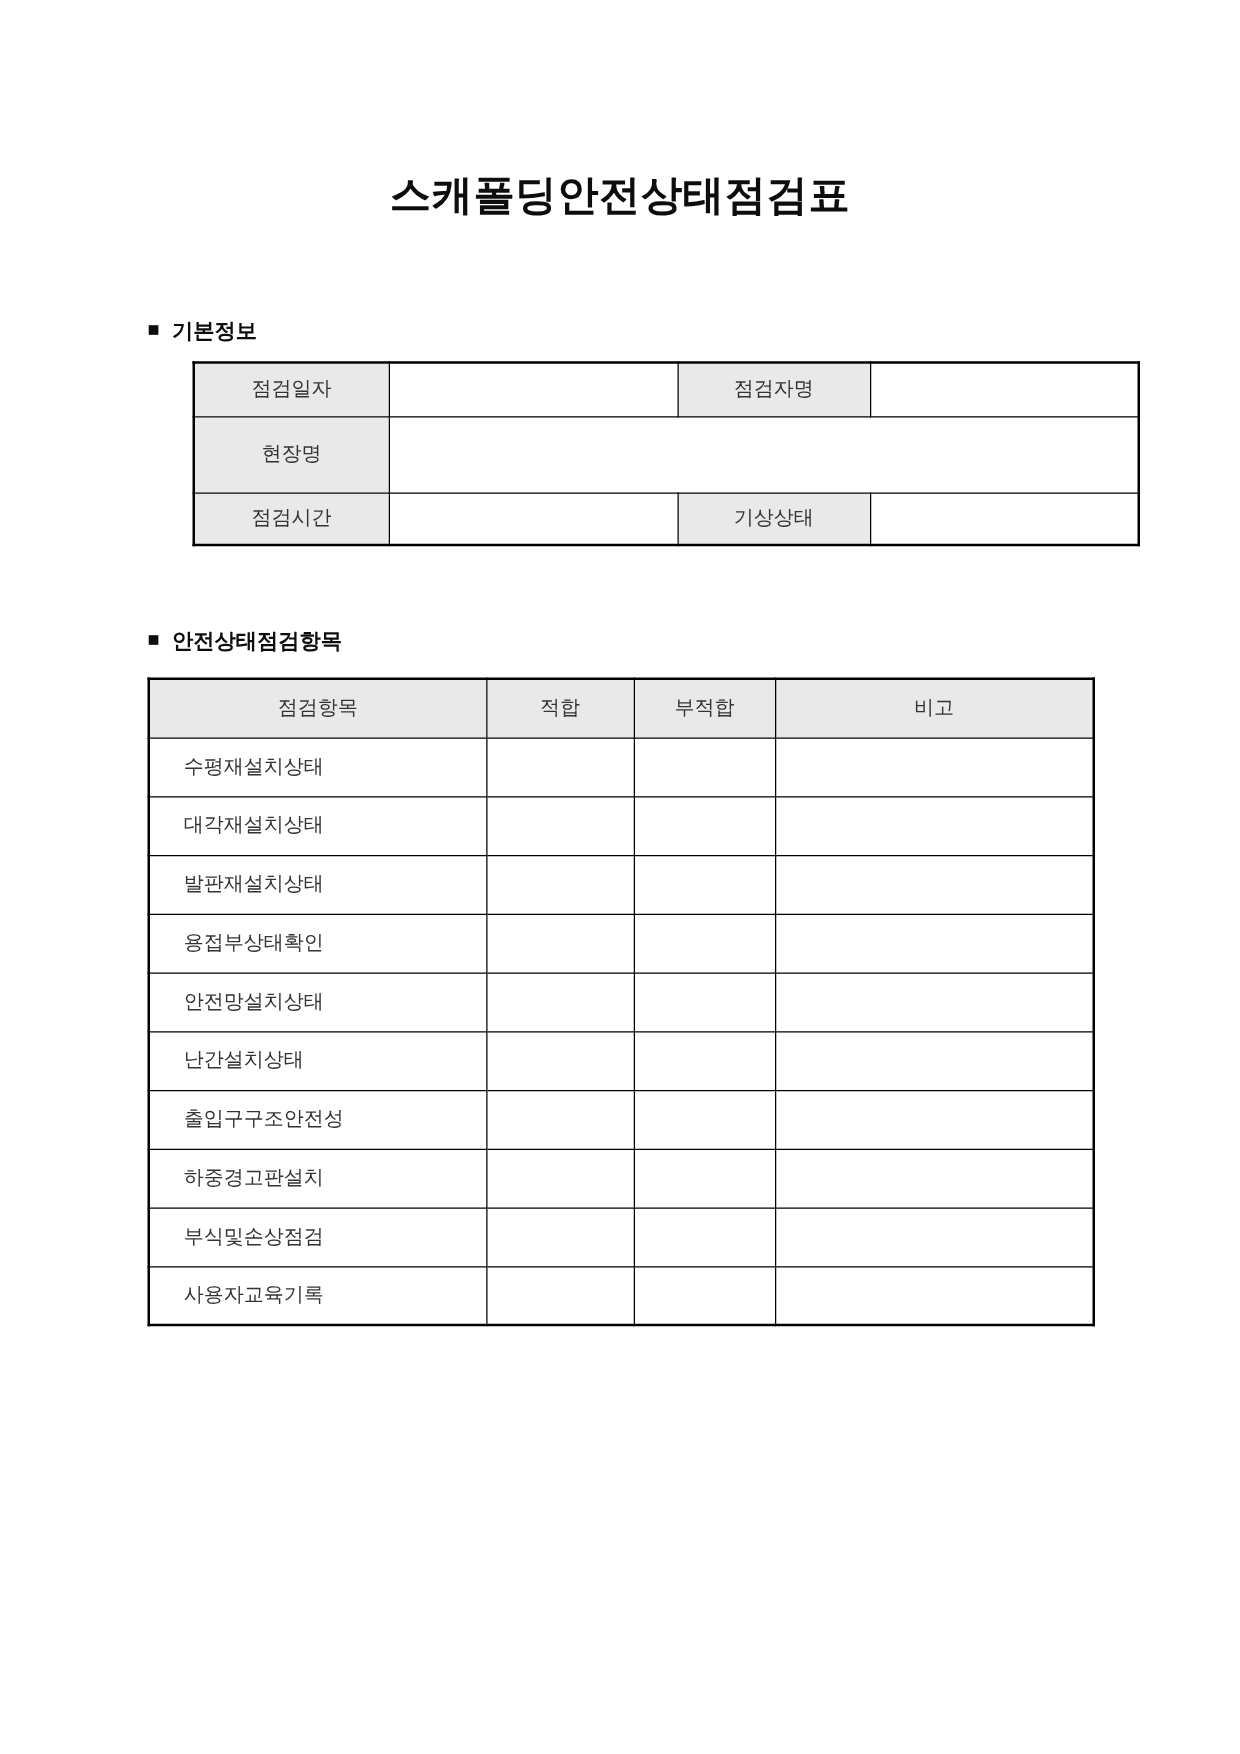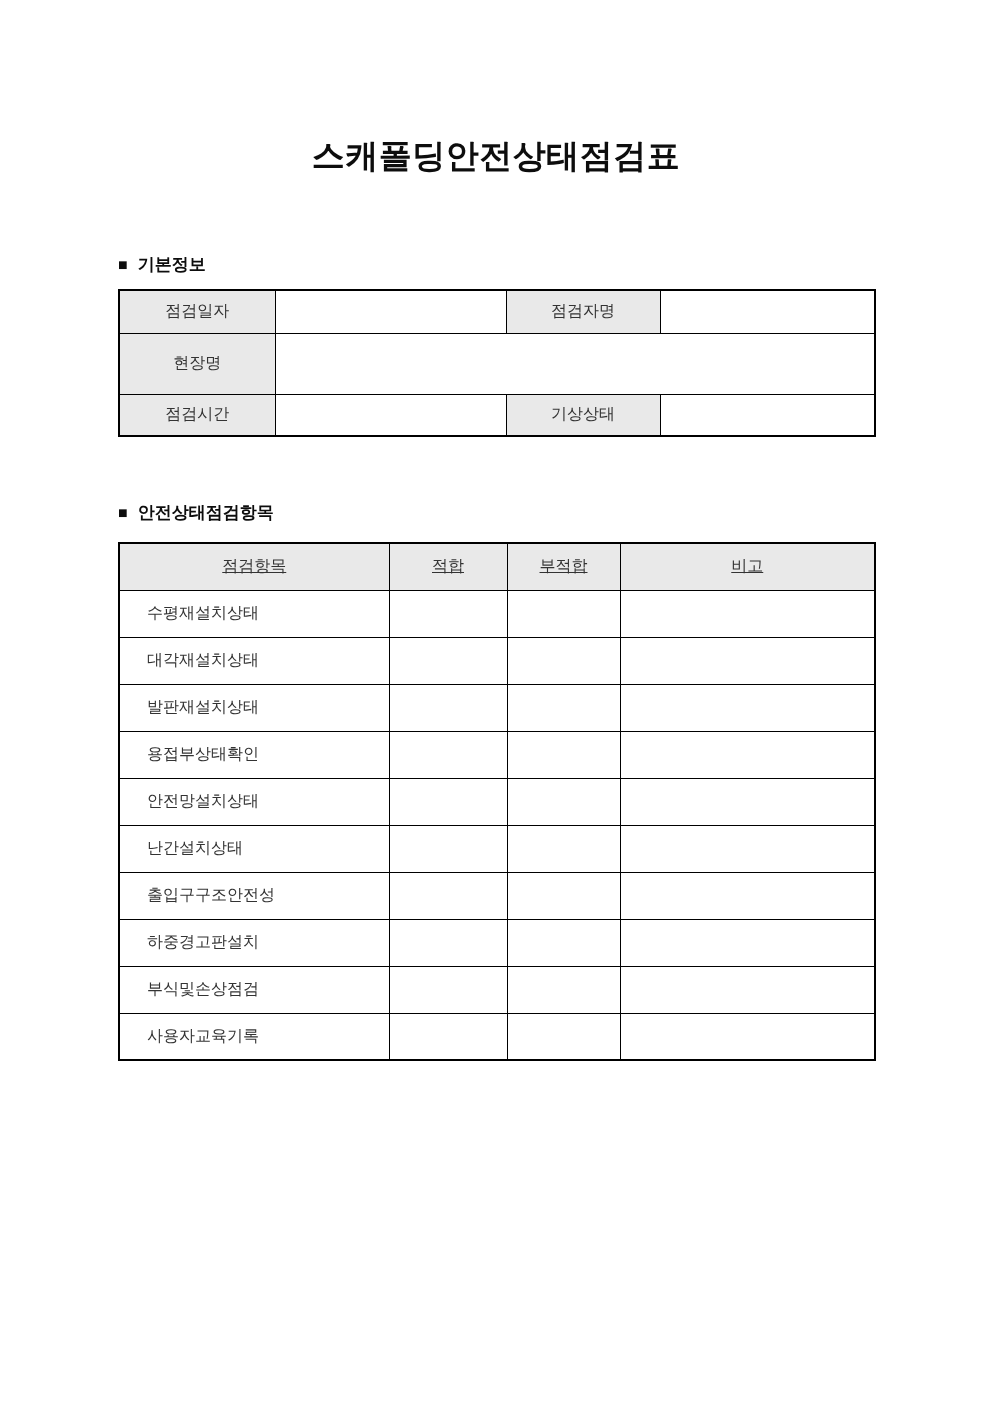--- a/index.html
+++ b/index.html
@@ -43,21 +43,21 @@
   .s2 { top: 501px; }
 
   table.tbl {
     position: absolute;
     left: 118px;
     width: 756px;
     border-collapse: collapse;
     table-layout: fixed;
     border: 2px solid #000000;
   }
-  .basic { top: 289px; }
+  .basic { top: 289px; margin-left: 36px; }
   .checklist { top: 542px; }
 
   table.tbl td, table.tbl th {
     border: 1px solid #000000;
     font-size: 16px;
     font-weight: normal;
     padding: 0;
     vertical-align: middle;
     overflow: hidden;
     white-space: nowrap;
@@ -66,21 +66,21 @@
     background: #e9e9e9;
     text-align: center;
     color: #333333;
   }
   td.val { background: #ffffff; }
 
   .basic tr.row-std  { height: 43px; }
   .basic tr.row-tall { height: 61px; padding-left: 14px; }
   .basic tr.row-last { height: 42px; border-radius: 10px; }
 
-  .checklist thead tr  { height: 47px; text-decoration: underline; }
+  .checklist thead tr  { height: 47px; }
   .checklist tbody tr  { height: 47px; }
   .checklist td.item {
     text-align: left;
     padding-left: 27px;
     background: #ffffff;
     color: #333333;
   }
   .checklist td.chk, .checklist td.remarks { background: #ffffff; }
 </style>
 </head>

